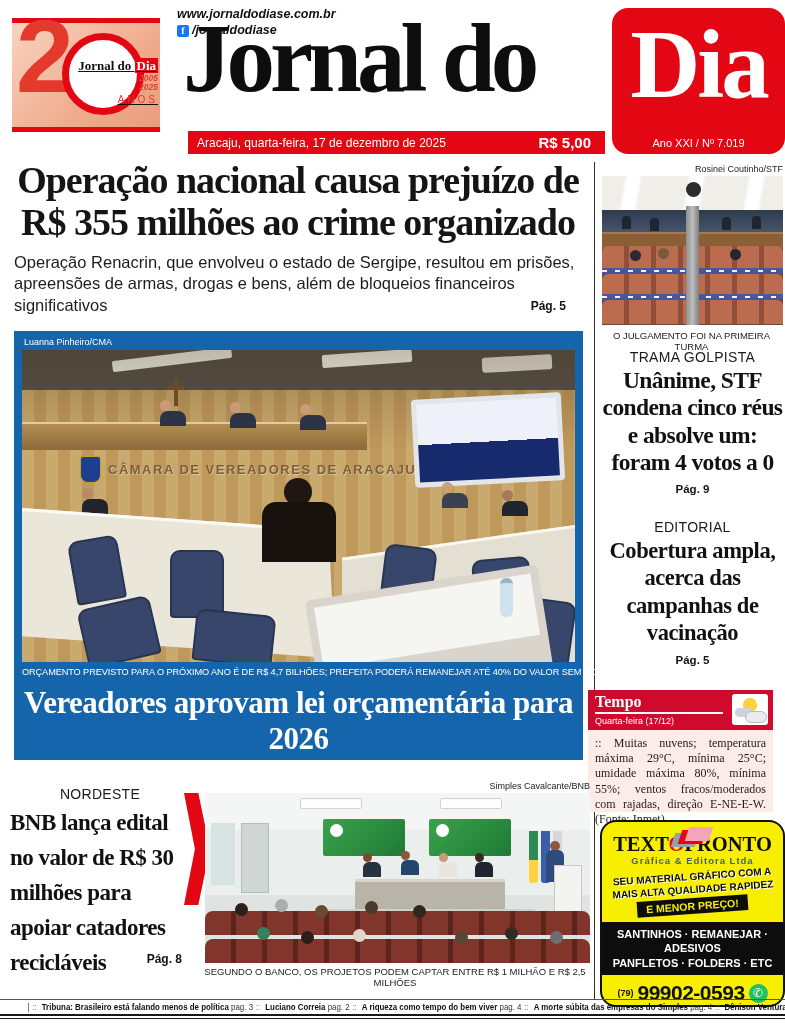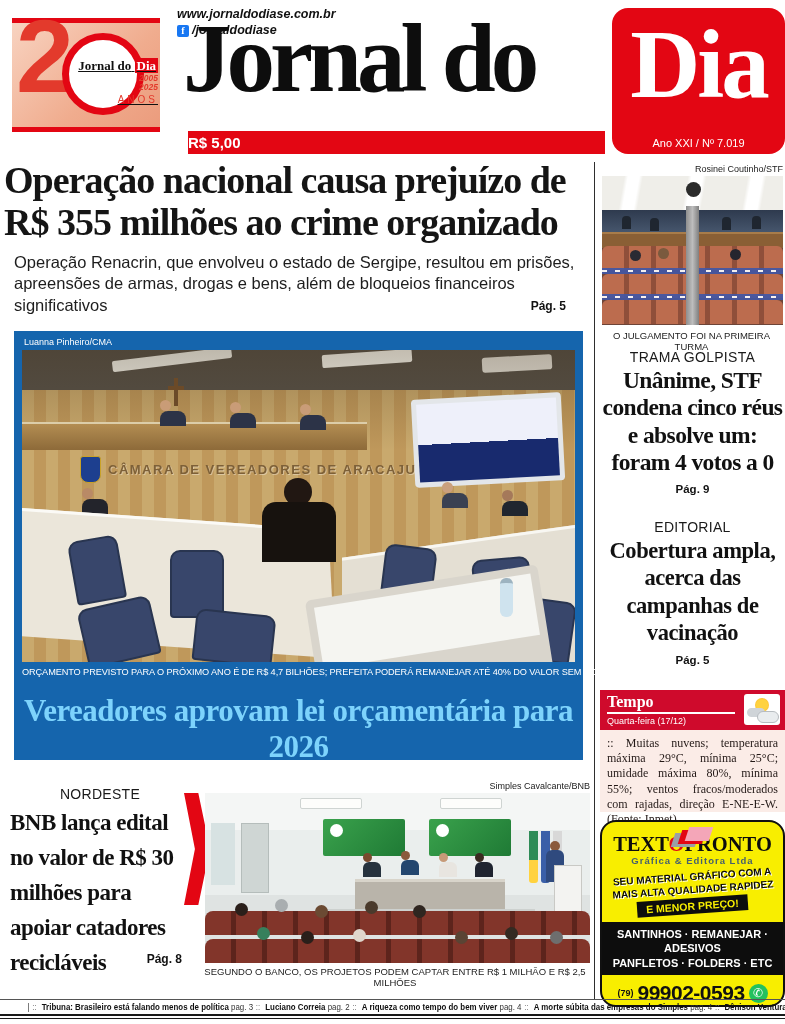--- a/index.html
+++ b/index.html
@@ -24,21 +24,21 @@
            font-family:"Liberation Serif",serif;font-weight:700;font-size:10px;line-height:12px;text-align:center;}
   .masthead{left:183px;top:10px;width:425px;font-weight:700;font-size:97px;letter-spacing:-5px;line-height:1;color:#0d0d0d;white-space:nowrap;}
   .dia-box{left:612px;top:8px;width:173px;height:146px;background:#e30613;border-radius:16px;text-align:center;}
   .dia-word{color:#fff;font-weight:700;font-size:97px;line-height:1.18;letter-spacing:-3px;}
   .edition{position:absolute;bottom:5px;left:0;width:100%;color:#fff;font-size:11px;}
   .date-bar{left:188px;top:131px;width:417px;height:23px;background:#e30613;color:#fff;display:flex;align-items:center;}
   .date-text{font-size:12px;margin-left:9px;flex:1;}
   .price{font-size:15px;font-weight:700;margin-right:14px;}
 
   
-  .lead-hl{left:4px;top:160px;width:588px;font-weight:700;font-size:38px;line-height:1.1;letter-spacing:-1px;color:#151515;}
+  .lead-hl{left:4px;top:160px;width:588px;text-align:center;font-weight:700;font-size:38px;line-height:1.1;letter-spacing:-1px;color:#151515;}
   .lead-deck{left:14px;top:252px;width:566px;font-size:16.5px;line-height:1.3;color:#1d1d1d;}
   .lead-page{left:14px;top:299px;width:552px;text-align:right;font-weight:700;font-size:12px;}
 
   .vdivider{left:594px;top:162px;width:1px;height:837px;background:#2e2e2e;}
 
   
   .blue-box{left:14px;top:331px;width:569px;height:429px;background:#1565ad;box-sizing:border-box;padding:5px 8px;}
   .photo-credit-w{color:#fff;font-size:9px;margin:1px 0 3px 2px;}
   .photo-council{position:relative;width:553px;height:312px;overflow:hidden;background:repeating-linear-gradient(90deg,#c9a96d 0 12px,#bf985b 12px 24px);}
   .pc-shade{left:0;top:0;width:100%;height:100%;background:linear-gradient(180deg,rgba(60,40,15,.30),rgba(0,0,0,0) 32%);}
@@ -59,21 +59,21 @@
   .pc-desk1{left:-30px;top:168px;width:340px;height:125px;background:#ebe6da;transform:skewY(7deg) rotate(-3deg);border-top:3px solid #fbfaf6;}
   .pc-desk2{left:320px;top:188px;width:280px;height:135px;background:#e4dfd3;transform:skewY(-8deg);border-top:3px solid #f8f7f2;}
   .chair{background:#38466b;border:2px solid #293550;border-radius:10px 10px 4px 4px;box-sizing:border-box;}
   .pc-person-head{left:262px;top:128px;width:28px;height:28px;border-radius:50%;background:#211712;}
   .pc-person-body{left:240px;top:152px;width:74px;height:60px;border-radius:14px 14px 0 0;background:#17120e;}
   .pc-laptop{left:290px;top:232px;width:235px;height:110px;background:#d9d5cc;border-radius:6px;transform:rotate(-9deg);padding:8px;box-sizing:border-box;}
   .pc-laptop-in{width:100%;height:62px;background:#f5f5f1;}
   .pc-bottle{right:62px;top:228px;width:13px;height:34px;background:#cfe3ee;border-radius:6px;border-top:5px solid #9db3c0;}
 
   .council-caption{color:#fff;font-size:9.2px;text-align:center;margin-top:5px;white-space:nowrap;letter-spacing:-0.1px;}
-  .council-hl{color:#7dd3fc;font-weight:700;font-size:31px;text-align:center;margin-top:16px;letter-spacing:-0.5px;}
+  .council-hl{color:#ffffff;font-weight:700;font-size:31px;text-align:center;margin-top:8px;letter-spacing:-0.5px;}
   .council-page{color:#fff;font-weight:700;font-size:12px;text-align:right;margin-top:1px;margin-right:4px;}
 
   
   .stf-credit{left:600px;top:164px;width:183px;text-align:right;font-size:9px;color:#222;}
   .photo-stf{left:602px;top:176px;width:181px;height:149px;overflow:hidden;background:#6e4437;}
   .stf-ceiling{left:0;top:0;width:100%;height:34px;background:#efeee9;}
   .stf-lights{left:0;top:0;width:100%;height:34px;background:linear-gradient(100deg,transparent 12%,#fff 14% 20%,transparent 22% 46%,#fff 48% 54%,transparent 56% 78%,#fff 80% 86%,transparent 88%);}
   .stf-dome{left:84px;top:6px;width:15px;height:15px;border-radius:50%;background:#2b2b2b;}
   .stf-wall{left:0;top:34px;width:100%;height:24px;background:linear-gradient(180deg,#2e3a4e,#48586f);}
   .stf-bench{left:0;top:56px;width:100%;height:14px;background:#8a5f35;border-top:2px solid #a87c4a;}
@@ -86,21 +86,21 @@
   .kicker{text-align:center;font-size:14px;font-weight:500;color:#1a1a1a;letter-spacing:.3px;}
   .stf-kicker{left:600px;top:349px;width:185px;}
   .stf-hl{left:598px;top:367px;width:189px;text-align:center;font-weight:700;font-size:23.5px;line-height:1.17;letter-spacing:-0.6px;}
   .pag-center{text-align:center;font-weight:700;font-size:11.5px;}
   .stf-page{left:600px;top:483px;width:185px;}
   .edit-kicker{left:600px;top:519px;width:185px;}
   .edit-hl{left:600px;top:537px;width:185px;text-align:center;font-weight:700;font-size:22.5px;line-height:1.22;letter-spacing:-0.4px;}
   .edit-page{left:600px;top:654px;width:185px;}
 
   
-  .weather{left:600px;top:690px;width:185px;height:122px;box-sizing:border-box;}
+  .weather{left:588px;top:690px;width:185px;height:122px;box-sizing:border-box;}
   .weather-head{position:relative;height:40px;background:#cf0a2c;color:#fff;padding:3px 7px;box-sizing:border-box;}
   .weather-title{font-family:"Liberation Serif",serif;font-weight:700;font-size:16px;line-height:1.1;}
   .weather-rule{width:128px;height:2px;background:#fff;margin:1px 0 2px 0;}
   .weather-sub{font-size:9px;}
   .weather-icon{position:absolute;right:5px;top:4px;width:36px;height:31px;background:#fff;border-radius:3px;}
   .w-sun{position:absolute;left:11px;top:4px;width:14px;height:14px;border-radius:50%;background:radial-gradient(circle,#ffd23f 55%,#f5a623);}
   .w-cloud1{position:absolute;left:3px;top:14px;width:18px;height:9px;border-radius:8px;background:#cfd4d8;}
   .w-cloud2{position:absolute;left:13px;top:17px;width:20px;height:10px;border-radius:9px;background:#e9ecee;border:1px solid #b7bcc0;}
   .weather-body{height:82px;background:#fbece7;font-family:"Liberation Serif",serif;font-size:12px;line-height:1.27;color:#241a18;
                 text-align:justify;padding:6px 7px;box-sizing:border-box;}
@@ -181,20 +181,21 @@
 </div>
 
 <div class="abs masthead serif">Jornal do</div>
 
 <div class="abs dia-box">
   <div class="dia-word serif">Dia</div>
   <div class="edition">Ano XXI / Nº 7.019</div>
 </div>
 
 <div class="abs date-bar">
+  <span class="date-text">Aracaju, quarta-feira, 17 de dezembro de 2025</span>
   <span class="price">R$ 5,00</span>
 </div>
 
 <div class="abs lead-hl serif">
   <span style="display:block">Operação nacional causa prejuízo de</span>
   <span style="display:block">R$ 355 milhões ao crime organizado</span>
 </div>
 <div class="abs lead-deck">Operação Renacrin, que envolveu o estado de Sergipe, resultou em prisões, apreensões de armas, drogas e bens, além de bloqueios financeiros significativos</div>
 <div class="abs lead-page">Pág. 5</div>
 

